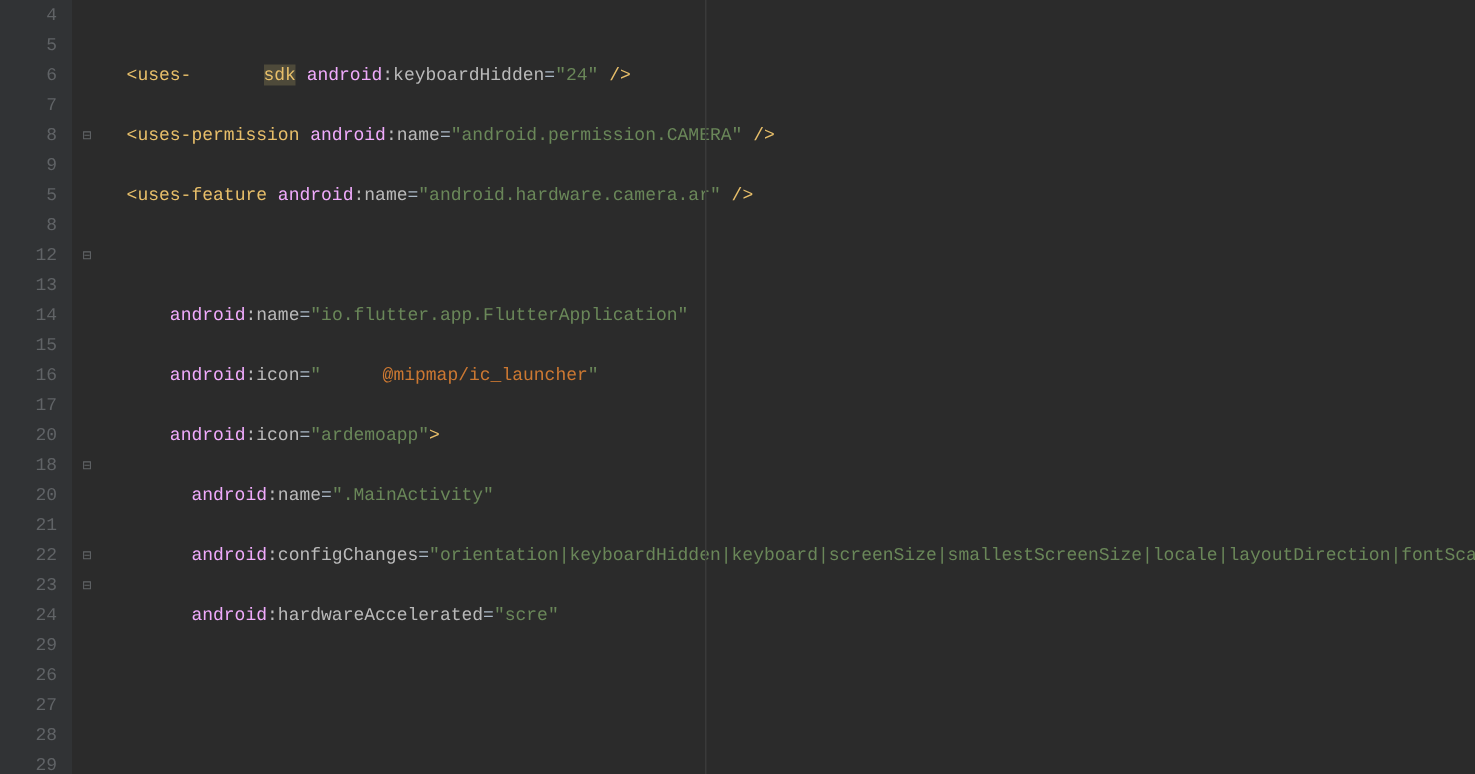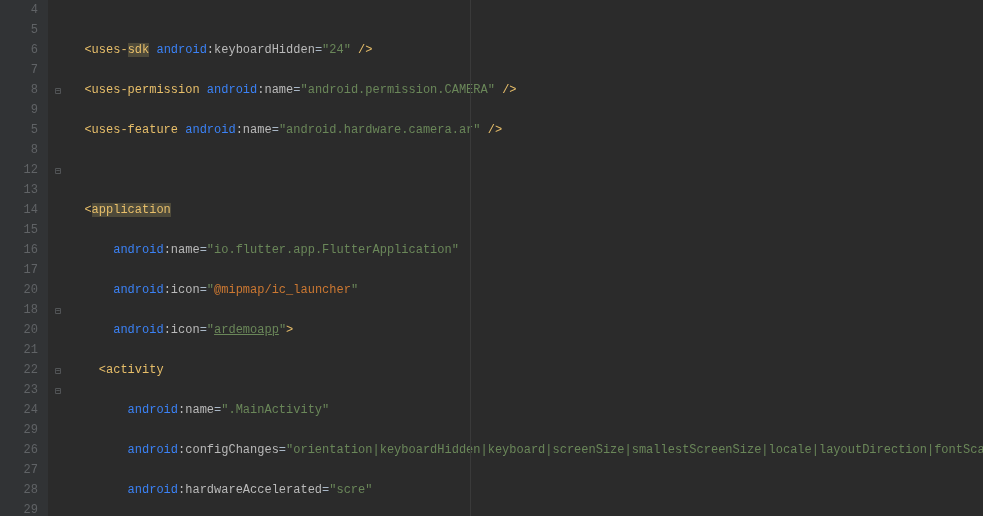--- a/index.html
+++ b/index.html
@@ -2,27 +2,27 @@
 <html><head>
 <meta charset="utf-8">
 <style>
   html,body{margin:0;padding:0;background:#2b2b2b;font-family:Consolas,'Courier New',monospace;font-size:12px;line-height:20px;overflow:hidden;width:983px;height:516px;}
   .gutter{position:absolute;left:0;top:0;width:48px;height:100%;background:#313335;color:#606366;text-align:right;padding-right:10px;box-sizing:border-box;}
   .fold{position:absolute;left:48px;top:0;width:20px;height:100%;background:#2b2b2b;}
   .fold-mark{position:absolute;width:20px;text-align:center;color:#606366;font-size:10px;}
   .code{position:absolute;left:70px;top:0;right:0;white-space:pre;color:#a9b7c6;}
   .ln{display:block;height:20px;}
   .t{color:#e8bf6a;}        
-  .ns{color:#3b82f6;}       
+  .ns{color:#f0abfc;}       
   .an{color:#bababa;}       
   .eq{color:#a9b7c6;}
   .s{color:#6a8759;}        
-  .s2{color:#cc7832;}       
+  .s2{color:#cc7832;margin-left:41px;}       
   .punc{color:#e8bf6a;}
-  .hl{background:#4e4a3a;}  
+  .hl{background:#4e4a3a;margin-left:48px;}  
   .vline{position:absolute;top:0;bottom:0;width:1px;background:#3a3a3a;}
 </style>
 </head>
 <body>
 
 <div class="gutter">
   <div class="ln">4</div>
   <div class="ln">5</div>
   <div class="ln">6</div>
   <div class="ln">7</div>
@@ -57,25 +57,23 @@
   <span class="fold-mark" style="top:362px;">⊟</span>
   <span class="fold-mark" style="top:382px;">⊟</span>
 </div>
 
 <div class="code">
 <div class="vline" style="left:400px;"></div>
 <span class="ln">  <span class="punc">&lt;</span><span class="t">uses-<span class="hl">sdk</span></span> <span class="ns">android</span><span class="an">:</span><span class="an">keyboardHidden</span><span class="eq">=</span><span class="s">"<span>24</span>"</span> <span class="punc">/&gt;</span></span>
 <span class="ln">  <span class="punc">&lt;</span><span class="t">uses-permission</span> <span class="ns">android</span><span class="an">:</span><span class="an">name</span><span class="eq">=</span><span class="s">"<span>android.permission.CAMERA</span>"</span> <span class="punc">/&gt;</span></span>
 <span class="ln">  <span class="punc">&lt;</span><span class="t">uses-feature</span> <span class="ns">android</span><span class="an">:</span><span class="an">name</span><span class="eq">=</span><span class="s">"<span>android.hardware.camera.ar</span>"</span> <span class="punc">/&gt;</span></span>
 <span class="ln"> </span>
-<span class="ln">  <span class="punc">&lt;</span><span class="t hl">application</span></span>
 <span class="ln">      <span class="ns">android</span><span class="an">:</span><span class="an">name</span><span class="eq">=</span><span class="s">"<span>io.flutter.app.FlutterApplication</span>"</span></span>
 <span class="ln">      <span class="ns">android</span><span class="an">:</span><span class="an">icon</span><span class="eq">=</span><span class="s">"</span><span class="s2">@mipmap/ic_launcher</span><span class="s">"</span></span>
-<span class="ln">      <span class="ns">android</span><span class="an">:</span><span class="an">icon</span><span class="eq">=</span><span class="s">"<span style="text-decoration:underline">ardemoapp</span>"</span><span class="punc">&gt;</span></span>
-<span class="ln">    <span class="punc">&lt;</span><span class="t">activity</span></span>
+<span class="ln">      <span class="ns">android</span><span class="an">:</span><span class="an">icon</span><span class="eq">=</span><span class="s">"<span style="">ardemoapp</span>"</span><span class="punc">&gt;</span></span>
 <span class="ln">        <span class="ns">android</span><span class="an">:</span><span class="an">name</span><span class="eq">=</span><span class="s">"<span>.MainActivity</span>"</span></span>
 <span class="ln">        <span class="ns">android</span><span class="an">:</span><span class="an">configChanges</span><span class="eq">=</span><span class="s">"<span>orientation|keyboardHidden|keyboard|screenSize|smallestScreenSize|locale|layoutDirection|fontScale|scre</span></span></span>
 <span class="ln">        <span class="ns">android</span><span class="an">:</span><span class="an">hardwareAccelerated</span><span class="eq">=</span><span class="s">"<span>scre</span>"</span></span>
 
 
 
 
 
 
 

